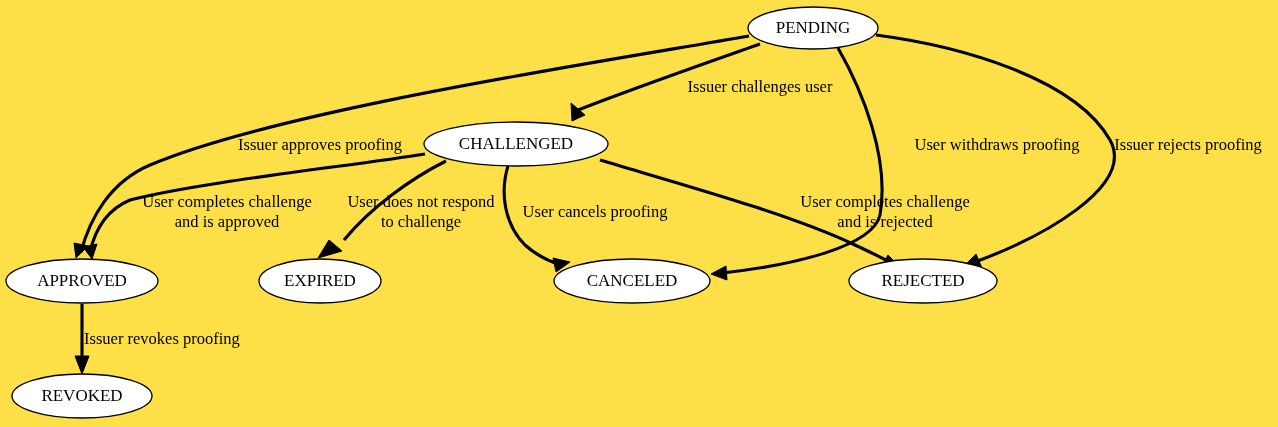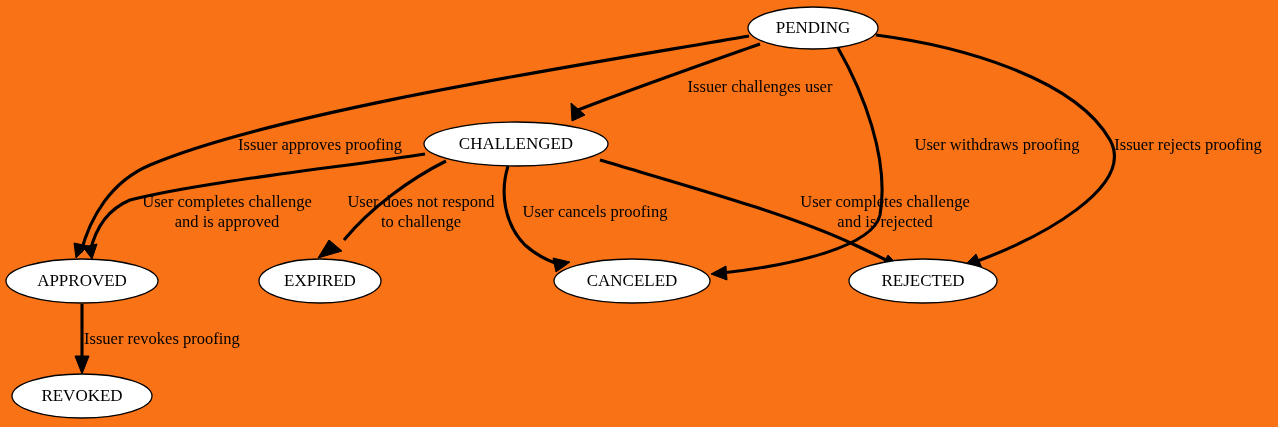--- a/index.html
+++ b/index.html
@@ -4,21 +4,21 @@
 <style>
   html, body {
     margin: 0;
     padding: 0;
     background: #ffffff;
   }
   #diagram-root {
     position: relative;
     width: 1278px;
     height: 427px;
-    background: #f97316;
+    background: #fde047;
     font-family: "Liberation Serif", serif;
   }
   svg.graph {
     display: block;
     width: 1278px;
     height: 427px;
   }
   .node-ellipse {
     fill: #ffffff;
     stroke: #000000;

